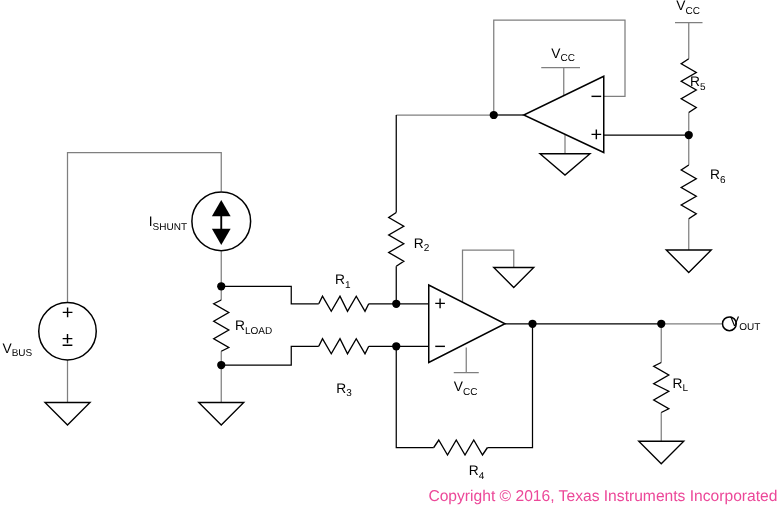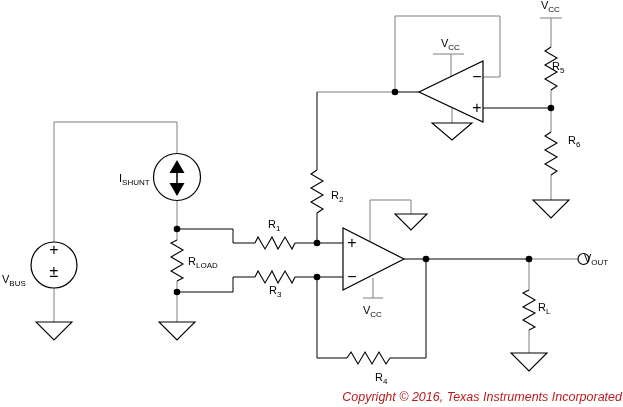--- a/index.html
+++ b/index.html
@@ -6,21 +6,21 @@
   #stage{
     position:relative;width:623px;height:407px;background:#ffffff;
     font-family:"Liberation Sans", sans-serif;overflow:hidden;
   }
   svg{position:absolute;left:0;top:0;}
   .lbl{
     position:absolute;font-size:11px;color:#000;white-space:nowrap;line-height:13px;
   }
   .lbl sub{font-size:8px;line-height:8px;}
   .copyright{
-    position:absolute;font-size:12.5px;color:#b91c1c;white-space:nowrap;font-style:italic;
+    position:absolute;font-size:12.5px;color:#ec4899;white-space:nowrap;
   }
   .mark{font-family:"Liberation Sans", sans-serif;}
 </style>
 </head>
 <body>
 
 <div id="stage">
 
 <svg width="623" height="407" viewBox="0 0 623 407">
 
@@ -113,21 +113,21 @@
     <circle cx="551" cy="108" r="3.3"></circle>
     <circle cx="426" cy="259" r="3.3"></circle>
     <circle cx="529" cy="259" r="3.3"></circle>
   </g>
 </svg>
 
 <div class="lbl" style="left:2px;top:273px"><span>V</span><sub>BUS</sub></div>
 <div class="lbl" style="left:119px;top:172px"><span>I</span><sub>SHUNT</sub></div>
 <div class="lbl" style="left:188px;top:255px"><span>R</span><sub>LOAD</sub></div>
 <div class="lbl" style="left:268px;top:218px"><span>R</span><sub>1</sub></div>
-<div class="lbl" style="left:269px;top:284px"><span>R</span><sub>3</sub></div>
+<div class="lbl" style="left:269px;top:305px"><span>R</span><sub>3</sub></div>
 <div class="lbl" style="left:331px;top:189px"><span>R</span><sub>2</sub></div>
 <div class="lbl" style="left:375px;top:371px"><span>R</span><sub>4</sub></div>
 <div class="lbl" style="left:363px;top:304px"><span>V</span><sub>CC</sub></div>
 <div class="lbl" style="left:441px;top:37px"><span>V</span><sub>CC</sub></div>
 <div class="lbl" style="left:541px;top:-1px"><span>V</span><sub>CC</sub></div>
 <div class="lbl" style="left:552px;top:60px"><span>R</span><sub>5</sub></div>
 <div class="lbl" style="left:568px;top:134px"><span>R</span><sub>6</sub></div>
 <div class="lbl" style="left:538px;top:301px"><span>R</span><sub>L</sub></div>
 <div class="lbl" style="left:584px;top:252px"><span>V</span><sub>OUT</sub></div>
 

